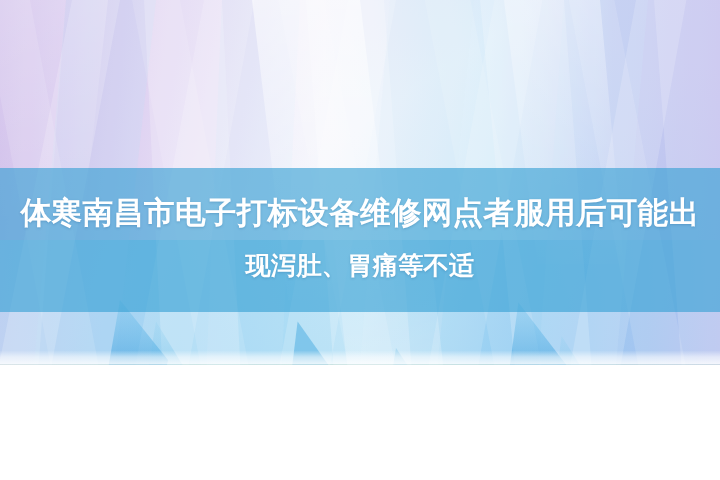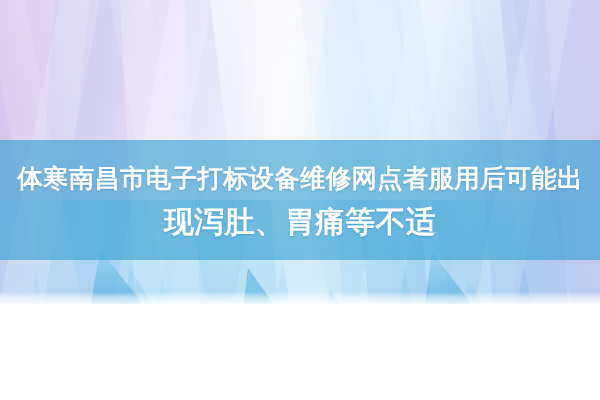--- a/index.html
+++ b/index.html
@@ -82,21 +82,21 @@
     color: #ffffff;
     font-weight: bold;
     font-size: 25.5px;
     line-height: 43px;
     letter-spacing: 0.2px;
     text-align: center;
     white-space: nowrap;
     text-shadow: 0 1px 2px rgba(30, 90, 140, 0.28);
   }
   .headline-line.line-1 { font-size: 25.5px; }
-  .headline-line.line-2 { font-size: 30px; }
+  .headline-line.line-2 { font-size: 21px; }
 </style>
 </head>
 <body>
 
 <div id="banner">
 
   <svg class="bg-svg" viewBox="0 0 600 400" preserveAspectRatio="none" xmlns="http://www.w3.org/2000/svg">
     <defs>
 
       <linearGradient id="baseGrad" x1="0" y1="0" x2="1" y2="1">

